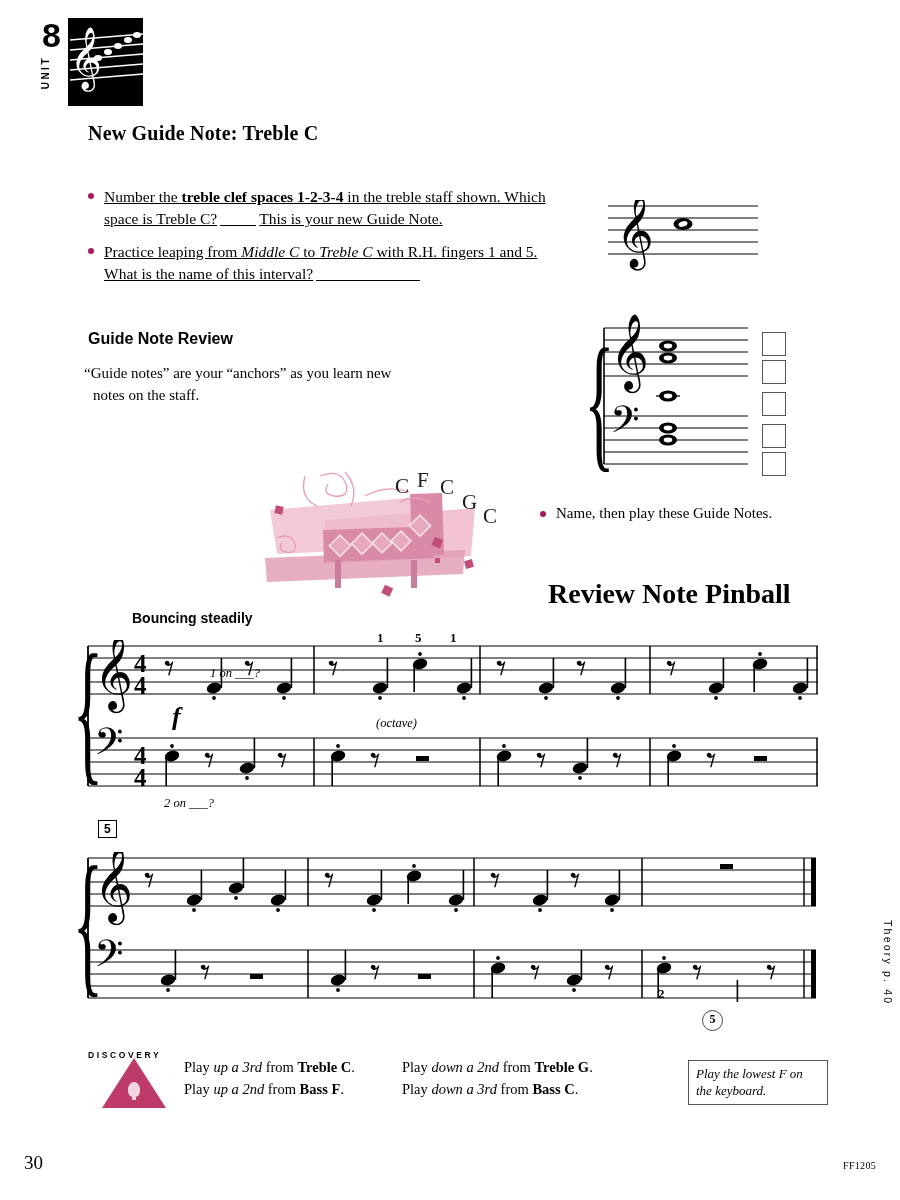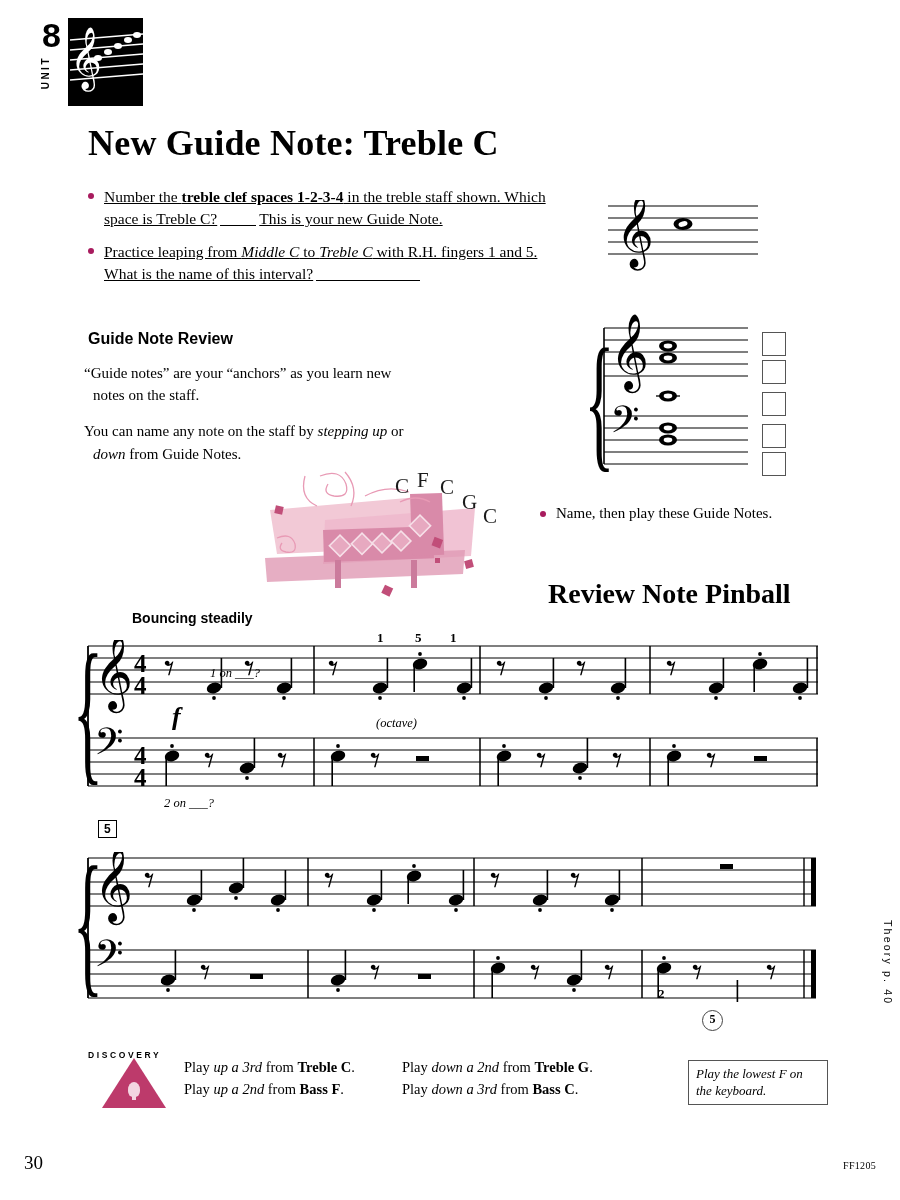--- a/index.html
+++ b/index.html
@@ -23,21 +23,21 @@
     font-family:"Liberation Sans","DejaVu Sans",sans-serif;
     letter-spacing:2.5px;
     writing-mode:vertical-rl;transform:rotate(180deg);
   }
   #unit-badge .unit-art{
     position:absolute;left:30px;top:0;width:75px;height:88px;background:#000;
     overflow:hidden;
   }
 
   
-  #page-title{left:88px;top:122px;font-size:36px;font-weight:bold;letter-spacing:.2px;}
+  #page-title{left:88px;top:122px;font-size:20px;font-weight:bold;letter-spacing:.2px;}
   #pinball-title{left:548px;top:578px;font-size:28px;font-weight:bold;}
   #review-heading{left:88px;top:330px;font-size:16px;font-weight:bold;
      font-family:"Liberation Sans","DejaVu Sans",sans-serif;}
 
   
   #intro-bullets{left:88px;top:186px;width:470px;font-size:15.5px;line-height:1.42;}
   .bullet-row{position:relative;padding-left:16px;margin-bottom:11px;text-decoration:underline;}
   .bullet-dot{position:absolute;left:0;top:7px;width:6px;height:6px;border-radius:50%;
      background:#a81b5e;}
   .blank-s{display:inline-block;width:36px;border-bottom:1.4px solid #000;
@@ -161,21 +161,20 @@
     <g>
       <ellipse cx="75" cy="24" rx="9.5" ry="6" fill="#000"></ellipse>
       <ellipse cx="75" cy="24" rx="4.6" ry="2.6" fill="#fff" transform="rotate(-16 75 24)"></ellipse>
     </g>
   </svg>
 </div>
 
 <div class="pg" id="review-heading">Guide Note Review</div>
 <div class="pg" id="review-text">
   <p>“Guide notes” are your “anchors” as you learn new notes on the staff.</p>
-  <p><span>You can name any note on the staff by </span><i>stepping up</i><span> or </span><i>down</i><span> from Guide Notes.</span></p>
 </div>
 
 <div class="pg" id="review-staff-panel">
   <svg width="185" height="170" viewBox="0 0 185 170" style="position:absolute;left:0;top:0;">
     <text x="-4" y="140" font-size="150" font-family="Liberation Serif, serif" transform="scale(0.42,1) translate(14,0)">{</text>
     <g stroke="#000" stroke-width="1.2">
       <line x1="24" y1="16" x2="168" y2="16"></line>
       <line x1="24" y1="28" x2="168" y2="28"></line>
       <line x1="24" y1="40" x2="168" y2="40"></line>
       <line x1="24" y1="52" x2="168" y2="52"></line>

